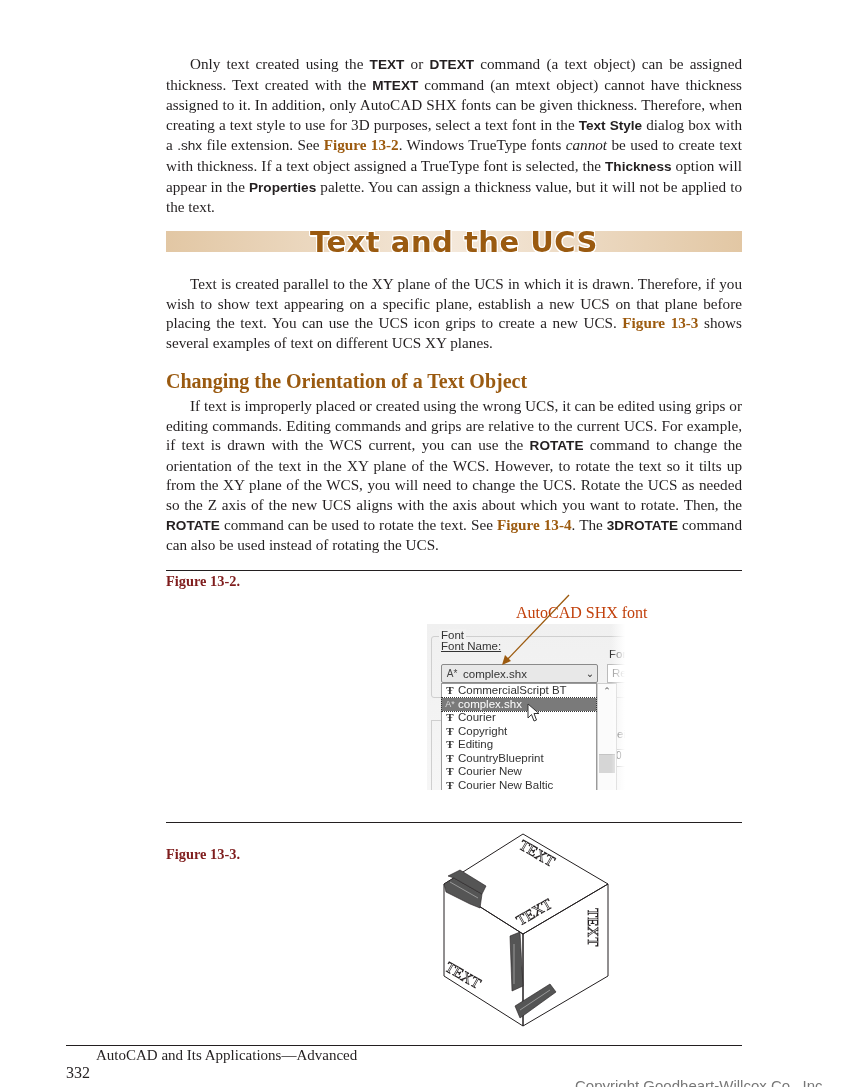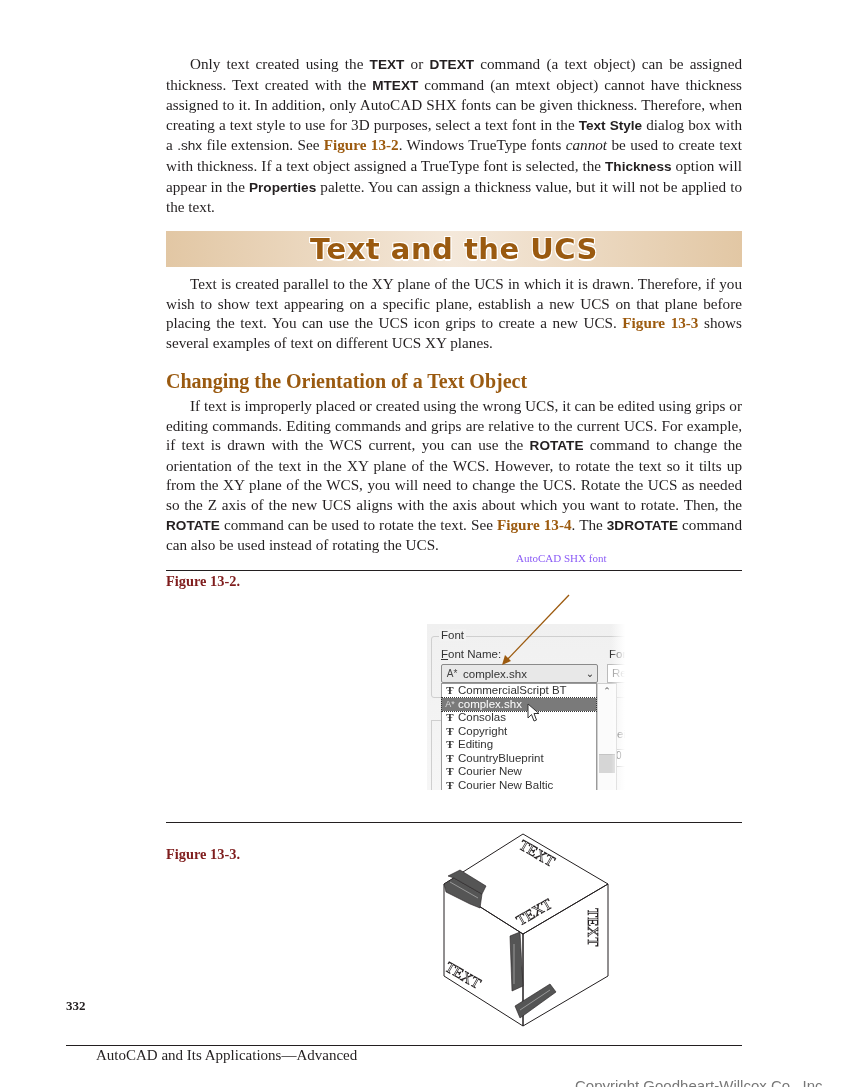--- a/index.html
+++ b/index.html
@@ -4,40 +4,40 @@
 <style>
   html, body { margin:0; padding:0; background:#ffffff; }
   body { width:849px; height:1087px; position:relative; overflow:hidden;
          font-family:"Liberation Serif", "DejaVu Serif", serif; color:#231f20; }
   .p { position:absolute; left:166px; width:576px; font-size:15.2px; line-height:19.6px;
        text-align:justify; margin:0; }
   .p .indent { display:inline-block; width:24px; }
   .cmd { font-family:"Liberation Sans", "DejaVu Sans", sans-serif; font-weight:bold; font-size:13.6px; }
   .ext { font-family:"Liberation Sans", "DejaVu Sans", sans-serif; font-size:13.6px;margin-top:23px; }
   .ref { color:#9c5a0e; font-weight:bold; }
-  .banner { position:absolute; left:166px; top:231px; width:576px; height:36px;
+  .banner { position:absolute; left:166px; top:231px; width:576px; height:21px;
             background:linear-gradient(90deg,#e2c7a4 0%,#f4e8da 50%,#e2c7a4 100%);
             display:flex; align-items:center; justify-content:center; }
   .banner h1 { margin:0; font-family:"DejaVu Sans", "Liberation Sans", sans-serif; font-weight:900;
                font-size:29px; color:#9a5a10; letter-spacing:0.5px;
                text-shadow:-1px -1px 0 #fff, 1px -1px 0 #fff, -1px 1px 0 #fff, 1px 1px 0 #fff, 0 2px 0 #fff; }
   .h2 { position:absolute; left:166px; top:370px; margin:0; font-size:20px; font-weight:bold;
         color:#9a5a10; font-family:"Liberation Serif", "DejaVu Serif", serif; }
   .rule { position:absolute; left:166px; width:576px; height:0; border-top:1.5px solid #231f20; }
   .fig-cap { position:absolute; left:166px; width:150px; font-size:14.4px; line-height:16px; margin:0; }
   .fig-cap .fig-num { color:#7f1d1d; font-weight:bold; display:block; }
-  .callout { position:absolute; left:516px; top:552px; font-size:11px; color:#8b5cf6; }
+  .callout { position:absolute; left:516px; top:604px; font-size:16px; color:#c2410c; }
   
   .dlg { position:absolute; left:427px; top:624px; width:198px; height:166px;
          background:linear-gradient(180deg,#f0f0f0 0%,#f6f6f6 100%);
          font-family:"Liberation Sans", "DejaVu Sans", sans-serif; font-size:11.5px; color:#333; overflow:hidden; }
   .dlg .grp { position:absolute; left:4px; top:12px; width:200px; height:60px;
               border:1px solid #cfcfcf; border-radius:3px; }
   .dlg .grp-label { position:absolute; left:12px; top:5px; background:#f2f2f2; padding:0 2px; }
-  .dlg .fn-label { position:absolute; left:14px; top:24px; }
+  .dlg .fn-label { position:absolute; left:14px; top:16px;text-decoration:underline; }
   .dlg .fn-label u { text-decoration:underline; }
   .dlg .fs-label { position:absolute; left:182px; top:24px; }
   .dlg .combo { position:absolute; left:14px; top:40px; width:155px; height:17px;
                 border:1px solid #8a8a8a; border-radius:2px; background:#e8e8e8;
                 display:flex; align-items:center; }
   .dlg .combo .ico { width:16px; text-align:center; font-size:10px; color:#444; margin-left:2px; }
   .dlg .combo .val { flex:1; padding-left:3px; }
   .dlg .combo .chev { width:14px; text-align:center; font-size:10px; }
   .dlg .fs-box { position:absolute; left:180px; top:40px; width:30px; height:17px;
                  border:1px solid #bbb; background:#fff; color:#999; padding-left:4px; line-height:17px; }
@@ -52,21 +52,21 @@
              border:1px solid #cfcfcf; background:#fbfbfb; }
   .dlg .sb .up { position:absolute; left:0; top:2px; width:18px; text-align:center; font-size:9px; color:#555; }
   .dlg .sb .thumb { position:absolute; left:1px; top:70px; width:16px; height:18px; background:#d6d6d6; border-top:1px solid #c4c4c4; }
   .dlg .grp2 { position:absolute; left:4px; top:96px; width:14px; height:80px; border:1px solid #cfcfcf; border-right:none; }
   .dlg .ht-label { position:absolute; left:190px; top:104px; }
   .dlg .ht-box { position:absolute; left:188px; top:125px; width:20px; height:16px; background:#fff; border:1px solid #bbb; font-size:10px; }
   .dlg .fade { position:absolute; right:0; top:0; width:14px; height:100%; background:linear-gradient(90deg,rgba(255,255,255,0),#fff); }
   .cursor { position:absolute; left:527px; top:703px; }
   .arrow { position:absolute; left:0; top:0; }
   .cube { position:absolute; left:420px; top:826px; }
-  .footer-num { position:absolute; left:66px; top:998px; font-size:13px; font-weight:bold; }
+  .footer-num { position:absolute; left:66px; top:1064px; font-size:16px; font-weight:normal; }
   .footer-title { position:absolute; left:96px; top:1047px; font-size:15px; }
   .footer-copy { position:absolute; left:575px; top:1077px; font-size:15px; color:#777;
                  font-family:"Liberation Sans", "DejaVu Sans", sans-serif; }
   .foot-rule { position:absolute; left:66px; top:1045px; width:676px; border-top:1px solid #231f20; }
 </style>
 </head>
 <body>
 
 <p class="p" style="top:54px;"><span class="indent"></span><span>Only text created using the </span><span class="cmd">TEXT</span><span> or </span><span class="cmd">DTEXT</span><span> command (a text object) can be assigned thickness. Text created with the </span><span class="cmd">MTEXT</span><span> command (an mtext object) cannot have thickness assigned to it. In addition, only AutoCAD SHX fonts can be given thickness. Therefore, when creating a text style to use for 3D purposes, select a text font in the </span><span class="cmd">Text Style</span><span> dialog box with a </span><span class="ext">.shx</span><span> file extension. See </span><span class="ref">Figure 13-2</span><span>. Windows TrueType fonts </span><em>cannot</em><span> be used to create text with thickness. If a text object assigned a TrueType font is selected, the </span><span class="cmd">Thickness</span><span> option will appear in the </span><span class="cmd">Properties</span><span> palette. You can assign a thickness value, but it will not be applied to the text.</span></p>
 
@@ -104,21 +104,21 @@
     <div class="item">
         <span class="ico">Ŧ</span>
         <span>CommercialScript BT</span>
       </div>
     <div class="item sel">
         <span class="ico">A*</span>
         <span>complex.shx</span>
       </div>
     <div class="item">
         <span class="ico">Ŧ</span>
-        <span>Consolas</span>
+        <span>Courier</span>
       </div>
     <div class="item">
         <span class="ico">Ŧ</span>
         <span>Copyright</span>
       </div>
     <div class="item">
         <span class="ico">Ŧ</span>
         <span>Editing</span>
       </div>
     <div class="item">

